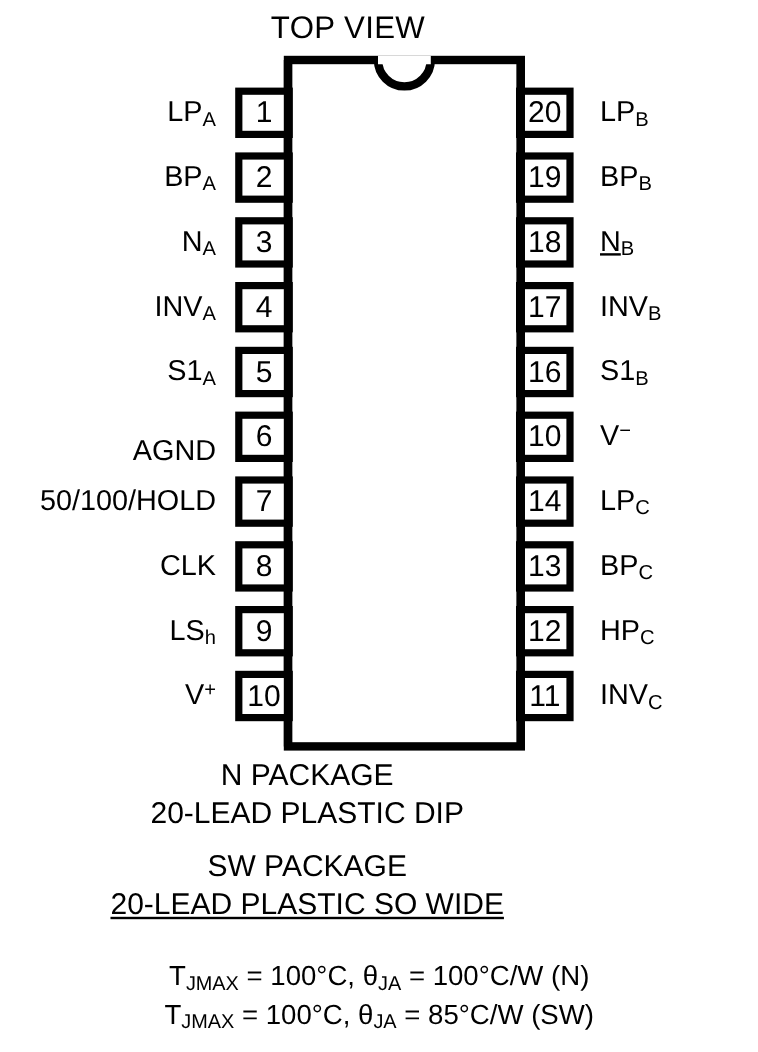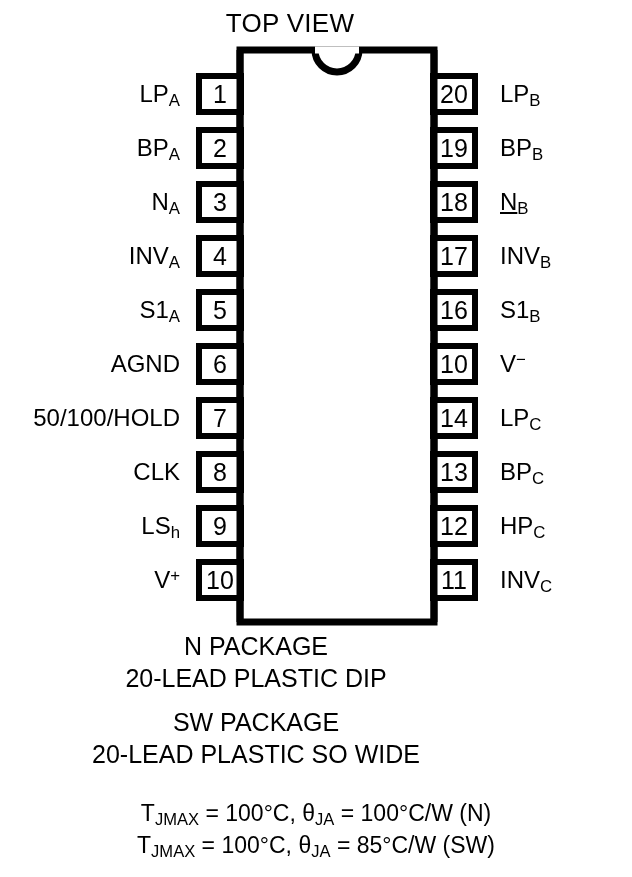--- a/index.html
+++ b/index.html
@@ -171,39 +171,39 @@
   <div class="pin-number" style="left:434px; top:400px;">14</div>
   <div class="pin-number" style="left:434px; top:454px;">13</div>
   <div class="pin-number" style="left:434px; top:508px;">12</div>
   <div class="pin-number" style="left:434px; top:562px;">11</div>
 
   <div class="pin-name left" style="top:76px;"><span>LP</span><sub>A</sub><sup></sup></div>
   <div class="pin-name left" style="top:130px;"><span>BP</span><sub>A</sub><sup></sup></div>
   <div class="pin-name left" style="top:184px;"><span>N</span><sub>A</sub><sup></sup></div>
   <div class="pin-name left" style="top:238px;"><span>INV</span><sub>A</sub><sup></sup></div>
   <div class="pin-name left" style="top:292px;"><span>S1</span><sub>A</sub><sup></sup></div>
-  <div class="pin-name left" style="top:346px;"><span>AGND</span><sub></sub><sup></sup></div>
+  <div class="pin-name left" style="top:358px;"><span>AGND</span><sub></sub><sup></sup></div>
   <div class="pin-name left" style="top:400px;"><span>50/100/HOLD</span><sub></sub><sup></sup></div>
   <div class="pin-name left" style="top:454px;"><span>CLK</span><sub></sub><sup></sup></div>
   <div class="pin-name left" style="top:508px;"><span>LS</span><sub>h</sub><sup></sup></div>
   <div class="pin-name left" style="top:562px;"><span>V</span><sub></sub><sup>+</sup></div>
 
   <div class="pin-name right" style="top:76px;"><span>LP</span><sub>B</sub><sup></sup></div>
   <div class="pin-name right" style="top:130px;"><span>BP</span><sub>B</sub><sup></sup></div>
   <div class="pin-name right" style="top:184px;text-decoration:underline;"><span>N</span><sub>B</sub><sup></sup></div>
   <div class="pin-name right" style="top:238px;"><span>INV</span><sub>B</sub><sup></sup></div>
   <div class="pin-name right" style="top:292px;"><span>S1</span><sub>B</sub><sup></sup></div>
   <div class="pin-name right" style="top:346px;"><span>V</span><sub></sub><sup>−</sup></div>
   <div class="pin-name right" style="top:400px;"><span>LP</span><sub>C</sub><sup></sup></div>
   <div class="pin-name right" style="top:454px;"><span>BP</span><sub>C</sub><sup></sup></div>
   <div class="pin-name right" style="top:508px;"><span>HP</span><sub>C</sub><sup></sup></div>
   <div class="pin-name right" style="top:562px;"><span>INV</span><sub>C</sub><sup></sup></div>
 
   <div class="caption-line" style="top:632px;">N PACKAGE</div>
   <div class="caption-line" style="top:664px;">20-LEAD PLASTIC DIP</div>
   <div class="caption-line" style="top:708px;">SW PACKAGE</div>
-  <div class="caption-line" style="top:740px;">20-LEAD PLASTIC SO WIDE</div>
+  <div class="caption-line" style="top:740px;text-decoration:underline;">20-LEAD PLASTIC SO WIDE</div>
 
   <div class="thermal-line" style="top:800px;"><span>T</span><sub>JMAX</sub><span> = 100°C, </span><span>θ</span><sub>JA</sub><span> = 100°C/W (N)</span></div>
 
   <div class="thermal-line" style="top:832px;"><span>T</span><sub>JMAX</sub><span> = 100°C, </span><span>θ</span><sub>JA</sub><span> = 85°C/W (SW)</span></div>
 
 </div>
 
 </body></html>

